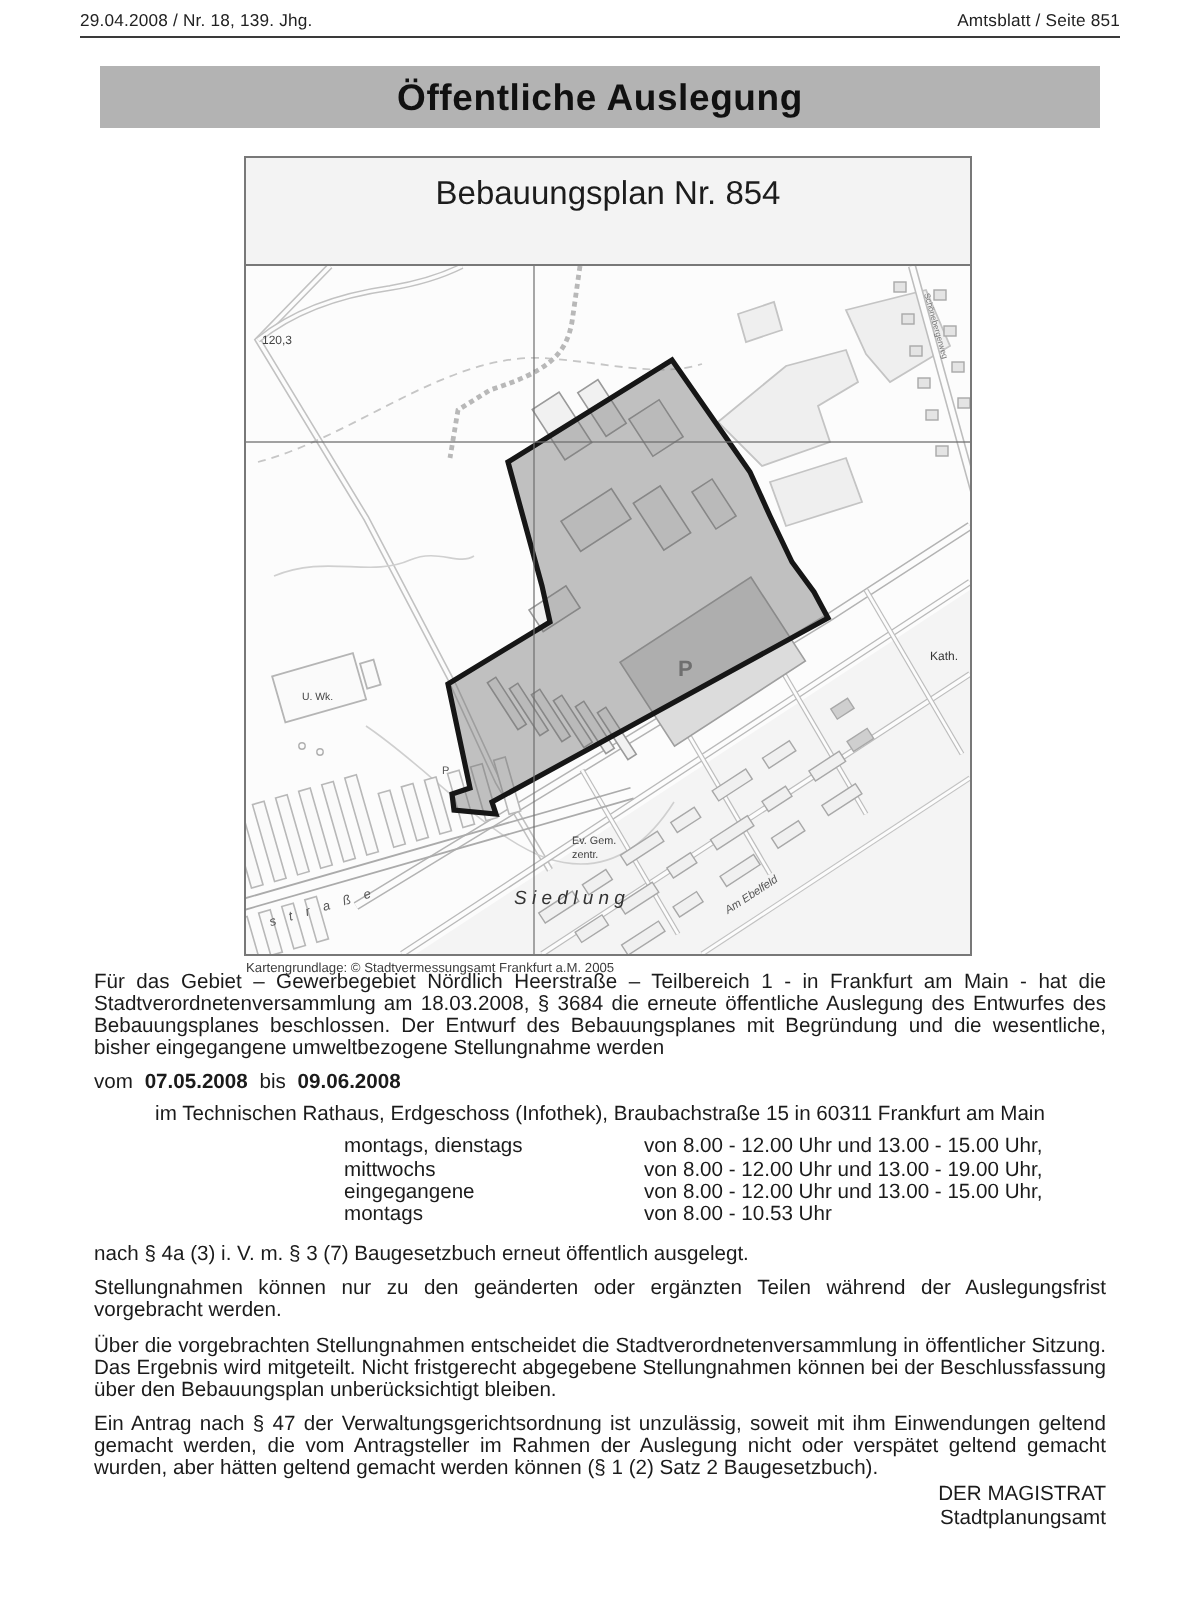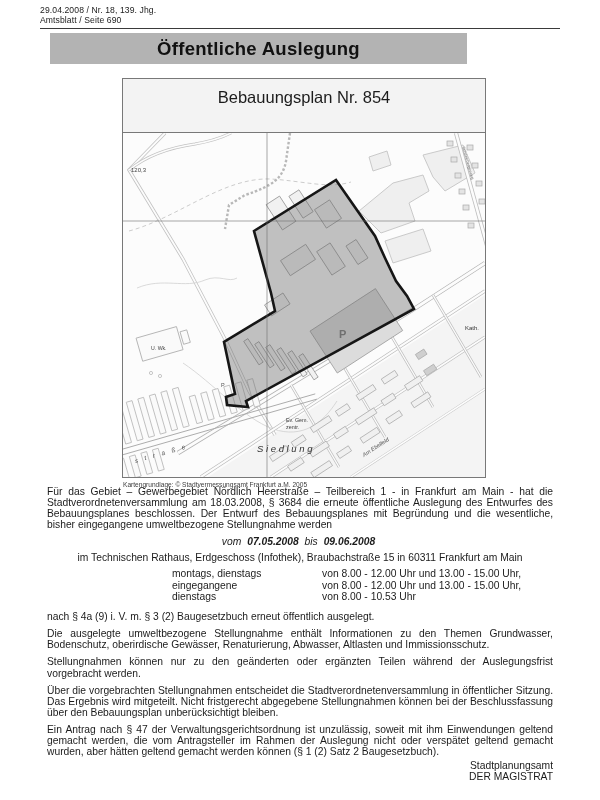--- a/index.html
+++ b/index.html
@@ -5,24 +5,24 @@
   html,body{margin:0;padding:0;background:#e8e8e8;}
   .page{
     position:relative;width:600px;height:800px;background:#ffffff;
     font-family:"Liberation Sans", sans-serif;color:#1b1b1b;overflow:hidden;
     margin:0 auto;
   }
   .header{
     position:absolute;top:5px;left:40px;width:520px;
     display:flex;justify-content:space-between;
     font-size:8.6px;letter-spacing:.1px;color:#222;
-    border-bottom:1px solid #3a3a3a;padding-bottom:3px;flex-direction:column;
+    border-bottom:1px solid #3a3a3a;padding-bottom:3px;
   }
   .banner{
-    position:absolute;top:33px;left:50px;width:417px;height:31px;
+    position:absolute;top:33px;left:50px;width:500px;height:31px;
     background:#b3b3b3;text-align:center;
     font-size:18.5px;font-weight:bold;line-height:31px;color:#111;
     letter-spacing:.3px;
   }
   .plan-box{
     position:absolute;left:122px;top:78px;width:364px;height:400px;
     border:1px solid #787878;background:#84cc16;box-sizing:border-box;
   }
   .plan-title-section{
     height:54px;border-bottom:1px solid #787878;background:#f3f3f3;
@@ -33,40 +33,40 @@
   .map-wrap{position:relative;width:362px;height:344px;}
   .map-wrap svg{display:block;}
   .map-caption{
     position:absolute;left:123px;top:481px;font-size:6.6px;color:#3d3d3d;
   }
   .body-text{
     position:absolute;left:47px;top:486px;width:506px;
     font-size:10.3px;line-height:11.15px;text-align:justify;
   }
   .body-text p{margin:0;}
-  .p-date{margin-top:5px !important;text-align:center;font-style:italic;}
+  .p-date{margin-top:5px !important;text-align:left;}
   .p-date b{font-weight:bold;}
   .p-date span{display:inline-block;}
   .p-date .sep{margin:0 3px;}
   .p-loc{margin-top:5.5px !important;text-align:center;}
   .hours{margin-top:5px;margin-left:78px;}
   .hours-row{display:flex;}
   .hours-days{width:150px;padding-left:47px;}
   .p-legal{margin-top:9px !important;text-align:left;}
   .p-std{margin-top:6px !important;}
   .signature{margin-top:2px;text-align:right;line-height:11.15px;}
 </style>
 </head>
 <body>
 
 <div class="page">
 
   <div class="header">
     <span>29.04.2008 / Nr. 18, 139. Jhg.</span>
-    <span>Amtsblatt / Seite 690</span>
+    <span>Amtsblatt / Seite 851</span>
   </div>
 
   <div class="banner">
     <span>Öffentliche Auslegung</span>
   </div>
 
   <div class="plan-box">
     <div class="plan-title-section">
       <div class="plan-title">Bebauungsplan Nr. 854</div>
     </div>
@@ -245,34 +245,37 @@
     </p>
 
     <p class="p-loc">im Technischen Rathaus, Erdgeschoss (Infothek), Braubachstraße 15 in 60311 Frankfurt am Main</p>
 
     <div class="hours">
       <div class="hours-row">
         <span class="hours-days">montags, dienstags</span>
         <span class="hours-times">von 8.00 - 12.00 Uhr und 13.00 - 15.00 Uhr,</span>
       </div>
       <div class="hours-row">
+        <span class="hours-days">mittwochs</span>
+        <span class="hours-times">von 8.00 - 12.00 Uhr und 13.00 - 19.00 Uhr,</span>
+      </div>
+      <div class="hours-row">
         <span class="hours-days">eingegangene</span>
         <span class="hours-times">von 8.00 - 12.00 Uhr und 13.00 - 15.00 Uhr,</span>
       </div>
       <div class="hours-row">
-        <span class="hours-days">dienstags</span>
+        <span class="hours-days">montags</span>
         <span class="hours-times">von 8.00 - 10.53 Uhr</span>
       </div>
     </div>
 
-    <p class="p-legal">nach § 4a (9) i. V. m. § 3 (2) Baugesetzbuch erneut öffentlich ausgelegt.</p>
-    <p class="p-std">Die ausgelegte umweltbezogene Stellungnahme enthält Informationen zu den Themen Grundwasser, Bodenschutz, oberirdische Gewässer, Renaturierung, Abwasser, Altlasten und Immissionsschutz.</p>
+    <p class="p-legal">nach § 4a (3) i. V. m. § 3 (7) Baugesetzbuch erneut öffentlich ausgelegt.</p>
     <p class="p-std">Stellungnahmen können nur zu den geänderten oder ergänzten Teilen während der Auslegungsfrist vorgebracht werden.</p>
     <p class="p-std">Über die vorgebrachten Stellungnahmen entscheidet die Stadtverordnetenversammlung in öffentlicher Sitzung. Das Ergebnis wird mitgeteilt. Nicht fristgerecht abgegebene Stellungnahmen können bei der Beschlussfassung über den Bebauungsplan unberücksichtigt bleiben.</p>
     <p class="p-std">Ein Antrag nach § 47 der Verwaltungsgerichtsordnung ist unzulässig, soweit mit ihm Einwendungen geltend gemacht werden, die vom Antragsteller im Rahmen der Auslegung nicht oder verspätet geltend gemacht wurden, aber hätten geltend gemacht werden können (§ 1 (2) Satz 2 Baugesetzbuch).</p>
 
     <div class="signature">
+      <div>DER MAGISTRAT</div>
       <div>Stadtplanungsamt</div>
-      <div>DER MAGISTRAT</div>
     </div>
   </div>
 
 </div>
 
 </body></html>

